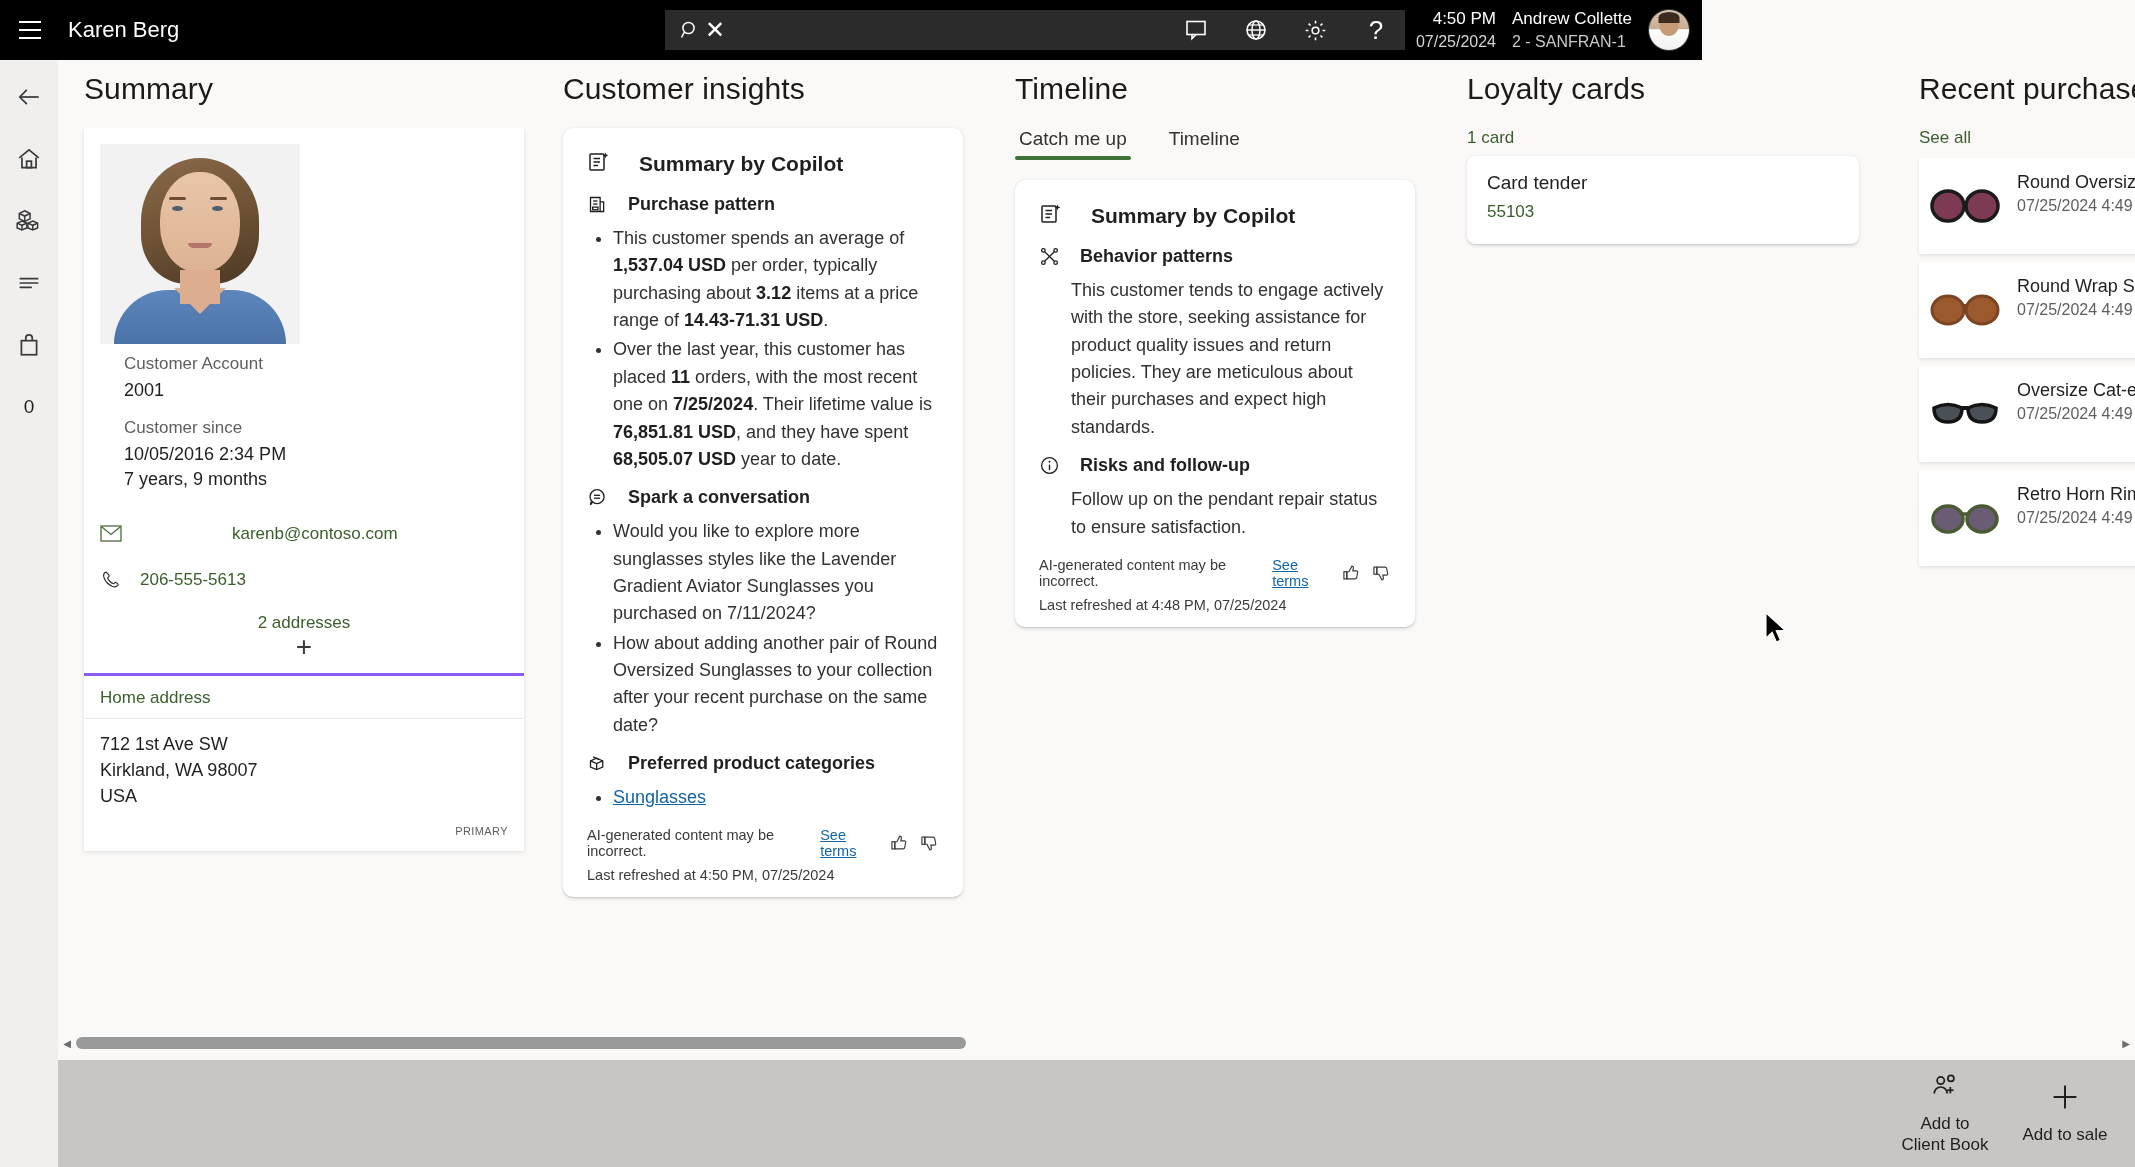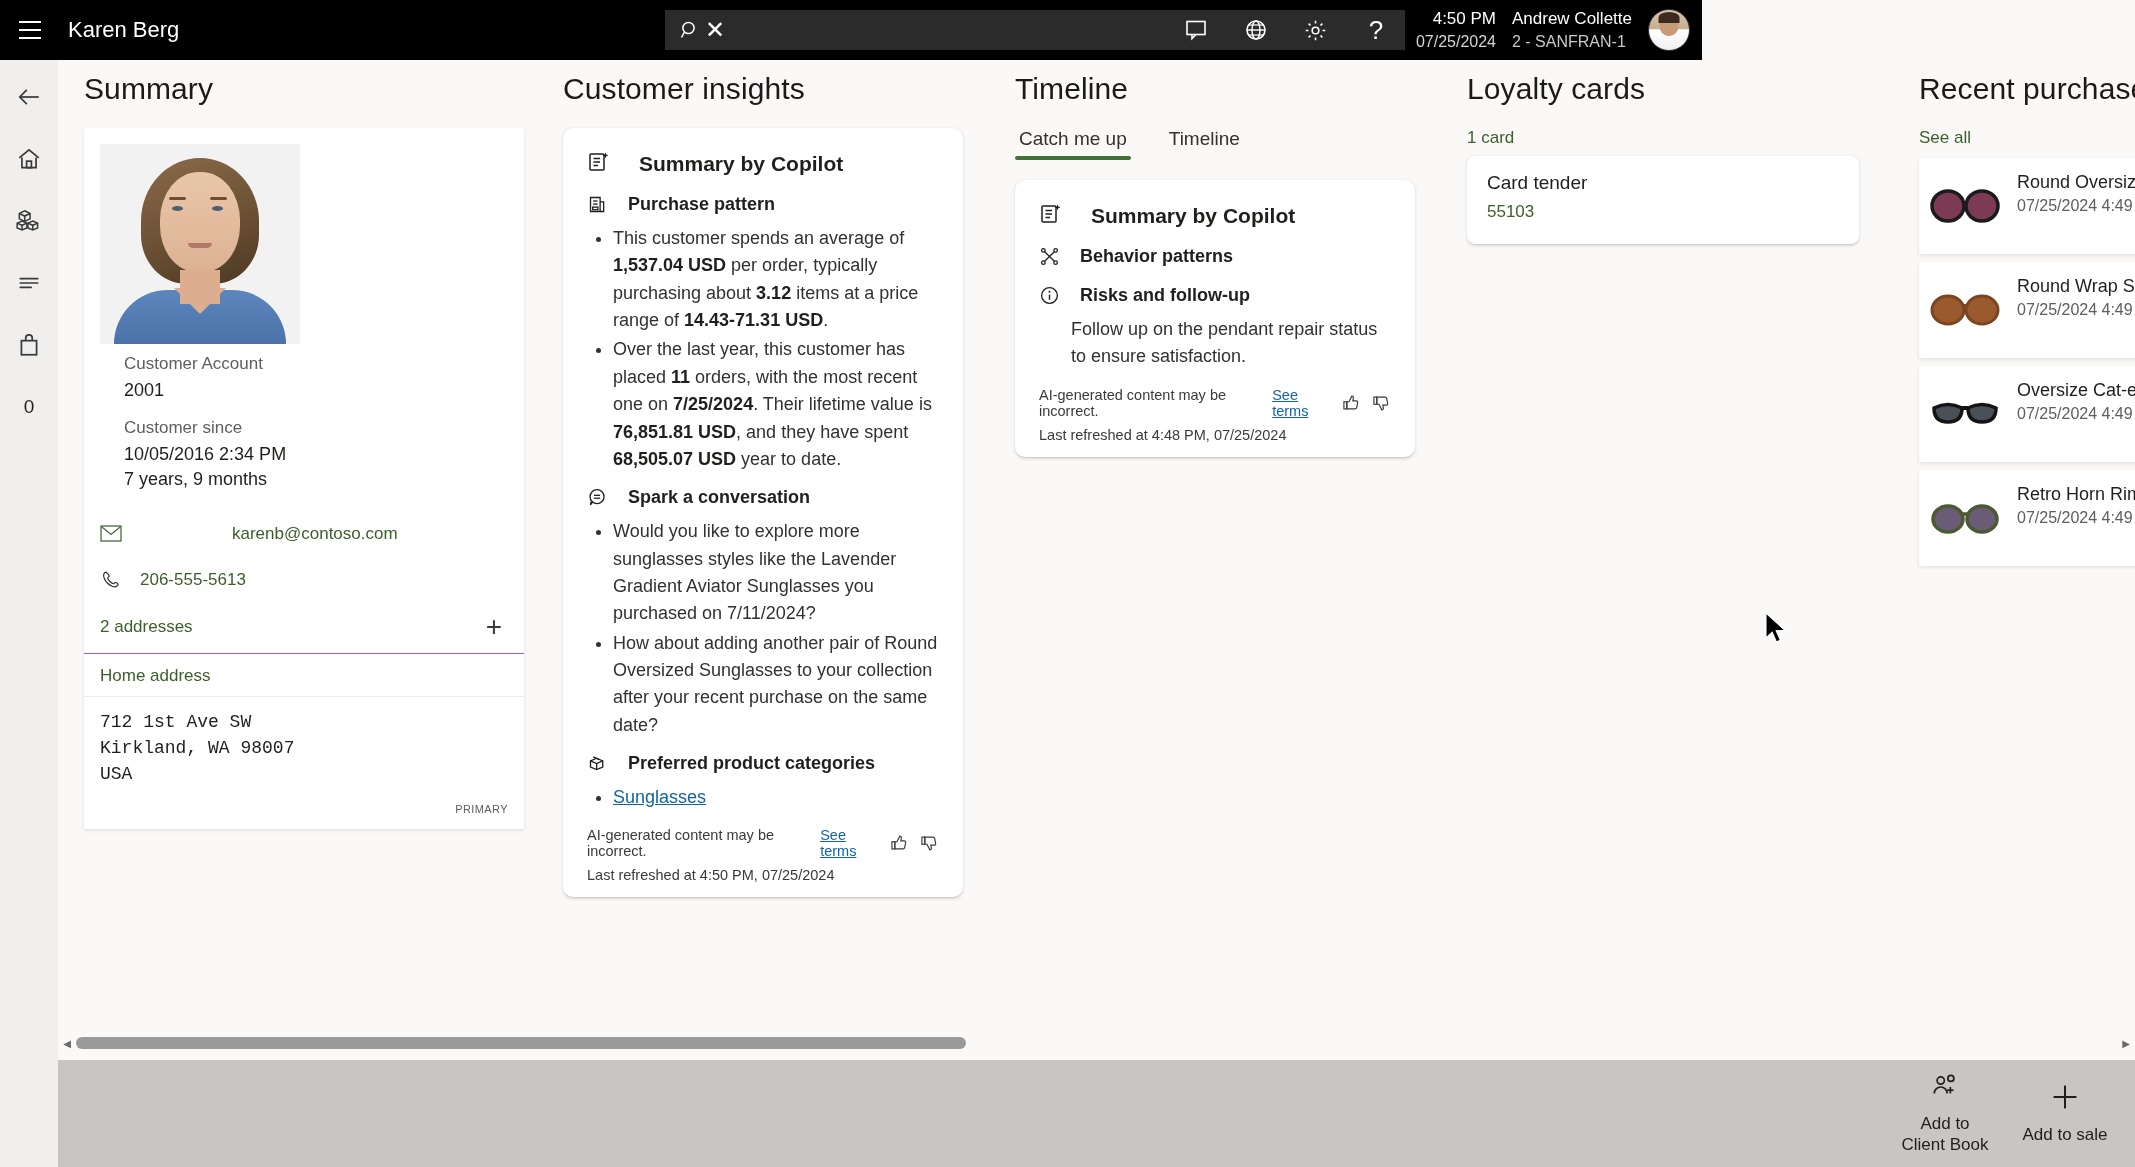--- a/index.html
+++ b/index.html
@@ -140,29 +140,29 @@
   .contact-row {
     display:flex; align-items:center; padding: 10px 16px; min-height: 46px; cursor: pointer;
   }
   .ci { width: 30px; flex: 0 0 30px; color:#4b6b3c; display:flex; align-items:center; }
   .contact-link { color: #3b5e2b; font-size: 17px; }
   .contact-email { margin-left: 102px; }
   .contact-phone { margin-left: 10px; }
 
   .addr-hdr {
     display:flex; align-items:center; justify-content: space-between;
-    padding: 10px 16px 12px 16px; border-bottom: 1px solid #8b5cf6;
+    padding: 10px 16px 12px 16px; border-bottom: 3px solid #8b5cf6; flex-direction: column;
   }
   .addr-hdr .lbl { color: #3b5e2b; font-size: 17px; }
   .plus-btn { font-size: 28px; color:#3a3a3a; line-height: 1; cursor: pointer; padding: 0 6px; font-weight: 300;}
   .addr-type {
     padding: 12px 16px 10px 16px; color: #3b5e2b; font-size: 17px;
     border-bottom: 1px solid #edebe9;
   }
-  .addr-body { padding: 12px 16px 6px 16px; color:#201f1e; font-size: 18px; line-height: 1.45; font-family: Liberation Mono, monospace; }
+  .addr-body { padding: 12px 16px 6px 16px; color:#201f1e; font-size: 18px; line-height: 1.45; }
   .addr-primary { text-align: right; padding: 10px 16px 14px 16px; color:#605e5c; font-size: 11px; letter-spacing:.4px;}
 
   
   .col-insights { width: 450px; padding-left: 10px; }
   .col-timeline { width: 450px; padding-left: 12px; }
   .col-loyalty  { width: 450px; padding-left: 14px; }
   .col-recent   { width: 460px; padding-left: 16px; }
 
   .copilot-card {
     background:#ffffff; border-radius: 10px; padding: 22px 24px 14px 24px;
@@ -543,20 +543,21 @@
                   <circle cx="19" cy="5" r="2"></circle>
                   <circle cx="5" cy="19" r="2"></circle>
                   <circle cx="19" cy="19" r="2"></circle>
                   <line x1="6.5" y1="6.5" x2="17.5" y2="17.5"></line>
                   <line x1="17.5" y1="6.5" x2="6.5" y2="17.5"></line>
                 </g>
               </svg>
           </span>
           <span class="t">Behavior patterns</span>
         </div>
+        <div class="para">This customer tends to engage actively with the store, seeking assistance for product quality issues and return policies. They are meticulous about their purchases and expect high standards.</div>
 
         <div class="sec-head">
           <span>
             <svg width="21" height="21" viewBox="0 0 24 24">
                 <circle cx="12" cy="12" r="9" fill="none" stroke="#201f1e" stroke-width="1.5"></circle>
                 <line x1="12" y1="11" x2="12" y2="17" stroke="#201f1e" stroke-width="1.6"></line>
                 <circle cx="12" cy="7.8" r="1.1" fill="#201f1e"></circle>
               </svg>
           </span>
           <span class="t">Risks and follow-up</span>

